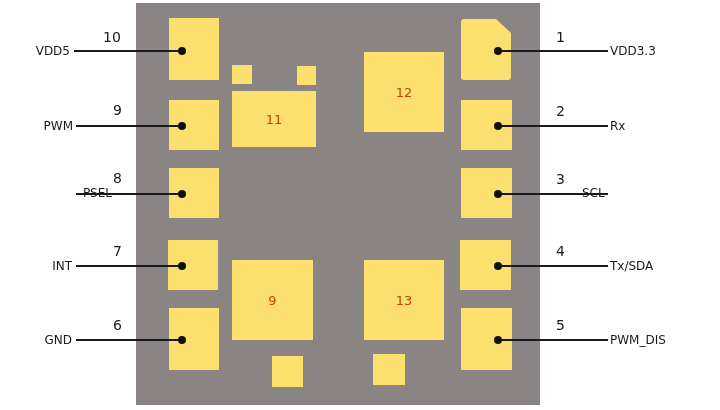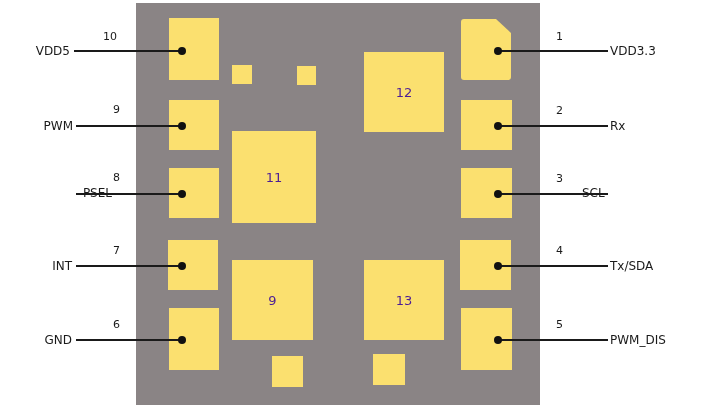--- a/index.html
+++ b/index.html
@@ -2,24 +2,24 @@
 <html><head>
   <meta charset="utf-8">
   <style>
     html, body { margin: 0; padding: 0; background: #ffffff; }
     body { width: 720px; height: 410px; position: relative; overflow: hidden;
            font-family: "DejaVu Sans", "Liberation Sans", sans-serif; color: #1a1a1a; }
     .package { position: absolute; left: 136px; top: 3px; width: 404px; height: 402px;
                background: #8a8485; }
     .pad { position: absolute; background: #fbe06f; }
     .pad .num { position: absolute; left: 0; right: 0; top: 50%; transform: translateY(-50%);
-                text-align: center; font-size: 13px; color: #4c1d95; }
+                text-align: center; font-size: 13px; color: #c2410c; }
     .pin-label { position: absolute; font-size: 12px; line-height: 14px; white-space: nowrap; }
     .pin-label.left { text-align: right; }
-    .pin-num { position: absolute; font-size: 11px; line-height: 14px; }
+    .pin-num { position: absolute; font-size: 14px; line-height: 14px; }
     .lead { position: absolute; height: 1.6px; background: #1a1a1a; }
     .dot { position: absolute; width: 8px; height: 8px; border-radius: 50%; background: #111; }
   </style>
 </head>
 <body>
 
 <div class="package"></div>
 
 <div class="pad" style="left:169px; top:18px; width:50px; height:62px;"></div>
 <div class="pad" style="left:169px; top:100px; width:50px; height:50px;"></div>
@@ -30,21 +30,21 @@
 <svg style="position:absolute; left:461px; top:19px;" width="51" height="62" viewBox="0 0 51 62">
   <path d="M3 0 H35 L50 14 V58 Q50 61 47 61 H3 Q0 61 0 58 V3 Q0 0 3 0 Z" fill="#fbe06f"></path>
 </svg>
 <div class="pad" style="left:461px; top:100px; width:51px; height:50px;"></div>
 <div class="pad" style="left:461px; top:168px; width:51px; height:50px;"></div>
 <div class="pad" style="left:460px; top:240px; width:51px; height:50px;"></div>
 <div class="pad" style="left:461px; top:308px; width:51px; height:62px;"></div>
 
 <div class="pad" style="left:232px; top:65px; width:20px; height:19px;"></div>
 <div class="pad" style="left:297px; top:66px; width:19px; height:19px;"></div>
-<div class="pad" style="left:232px; top:91px; width:84px; height:92px;margin-top:40px;">
+<div class="pad" style="left:232px; top:91px; width:84px; height:56px;">
   <span class="num">11</span>
 </div>
 <div class="pad" style="left:364px; top:52px; width:80px; height:80px;">
   <span class="num">12</span>
 </div>
 <div class="pad" style="left:232px; top:260px; width:81px; height:80px;">
   <span class="num">9</span>
 </div>
 <div class="pad" style="left:364px; top:260px; width:80px; height:80px;">
   <span class="num">13</span>

